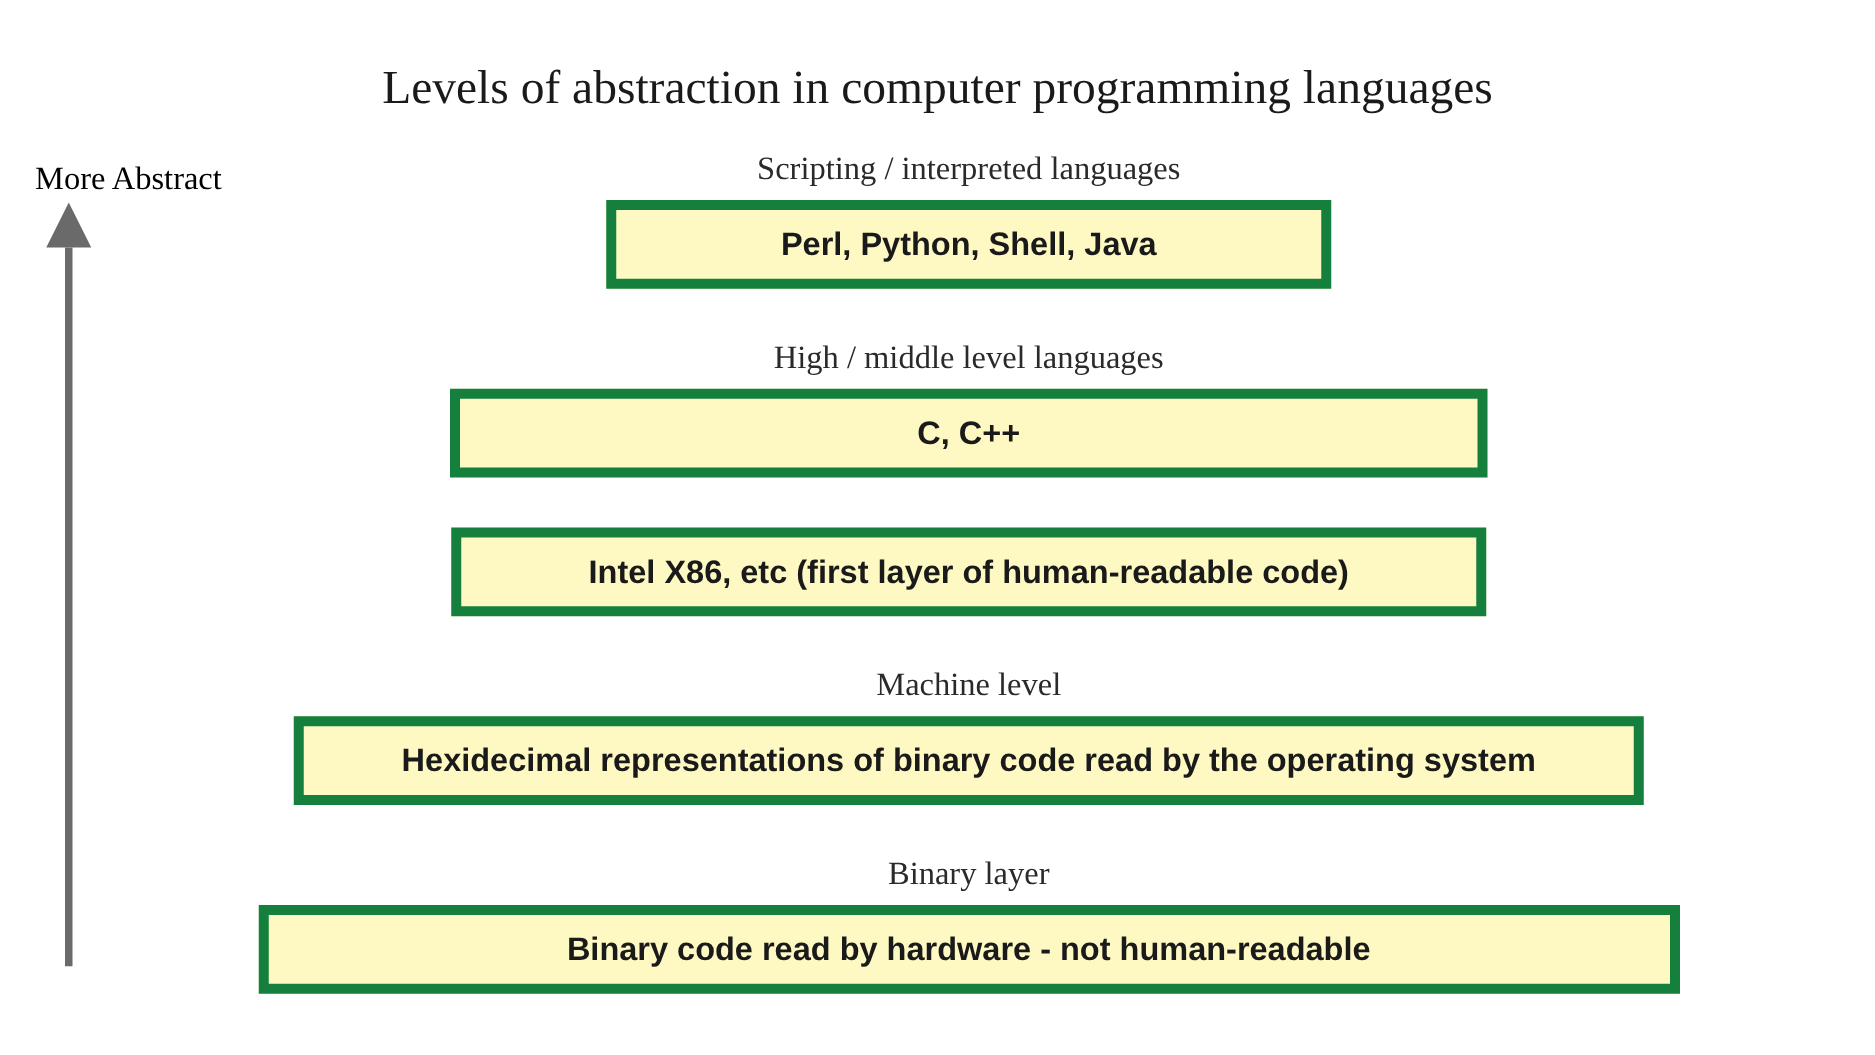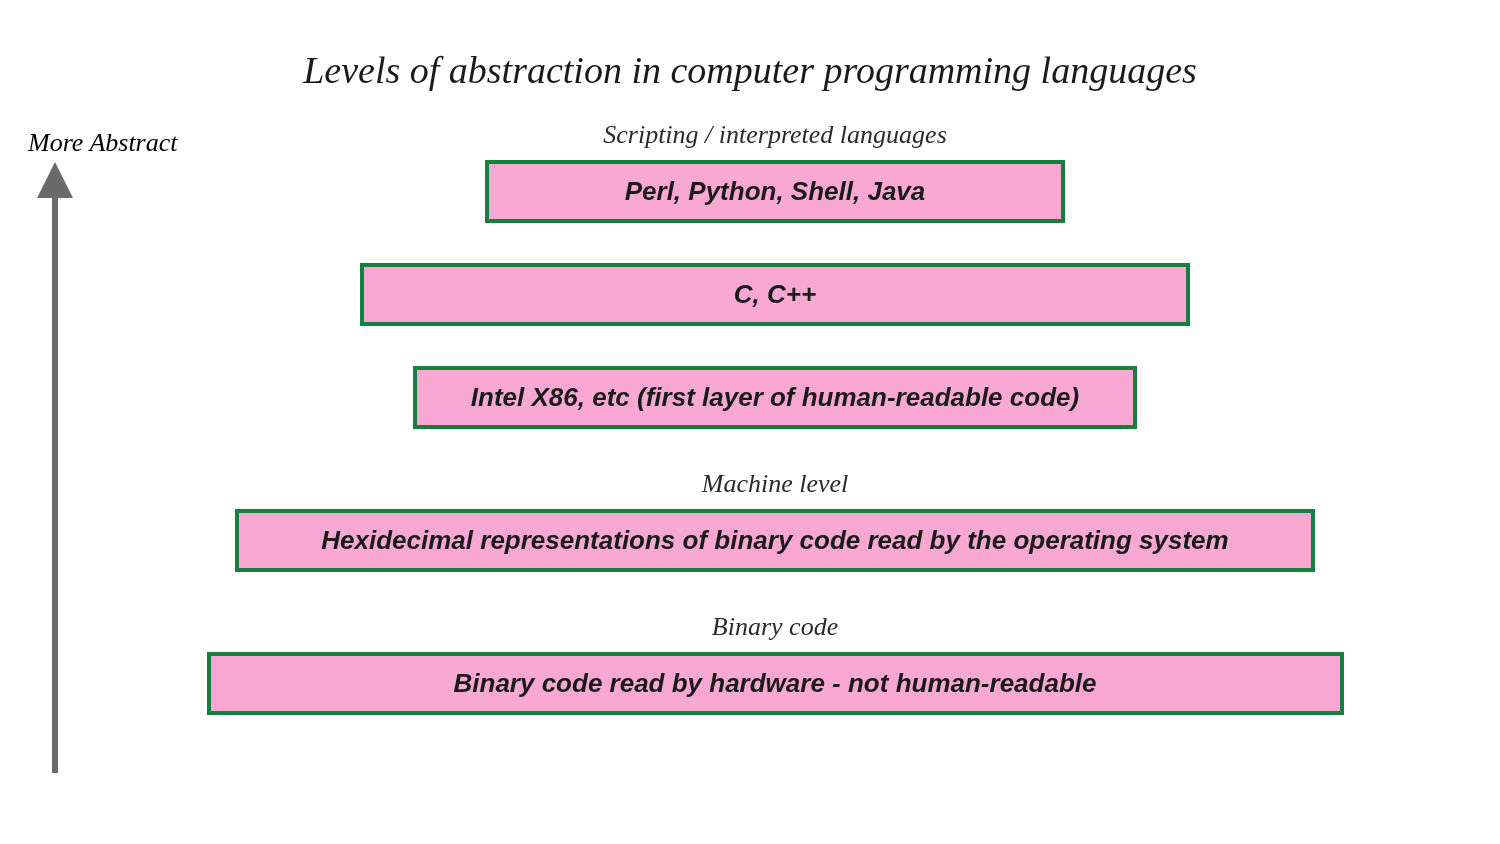--- a/index.html
+++ b/index.html
@@ -1,19 +1,18 @@
 <!DOCTYPE html>
 <html><head>
   <meta charset="utf-8">
   <style>
     * {
       margin: 0;
       padding: 0;
       box-sizing: border-box;
-      font-style: italic;
     }
     body {
       width: 1500px;
       height: 844px;
       background: #ffffff;
       font-family: Georgia, 'Times New Roman', serif;
       position: relative;
       overflow: hidden;
     }
     .title {
@@ -68,22 +67,22 @@
       align-items: center;
       width: 100%;
     }
     .level-label {
       font-size: 26px;
       color: #2a2a2a;
       margin-bottom: 10px;
       font-weight: 400;
     }
     .level-box {
-      border: 4px solid #15803d;
-      background: #f9a8d4;
+      border: 8px solid #15803d;
+      background: #fef9c3;
       padding: 12px 20px;
       text-align: center;
       font-size: 26px;
       font-weight: 700;
       color: #1a1a1a;
       font-family: 'Segoe UI', 'Helvetica Neue', Arial, sans-serif;
     }
   </style>
 </head>
 <body>
@@ -96,26 +95,27 @@
   <div class="arrow-head"></div>
   <div class="arrow-line"></div>
 </div>
 
 <div class="levels">
   <div class="level">
     <div class="level-label">Scripting / interpreted languages</div>
     <div class="level-box" style="width:580px">Perl, Python, Shell, Java</div>
   </div>
   <div class="level">
+    <div class="level-label">High / middle level languages</div>
     <div class="level-box" style="width:830px">C, C++</div>
   </div>
   <div class="level">
-    <div class="level-box" style="width:724px">Intel X86, etc (first layer of human-readable code)</div>
+    <div class="level-box" style="width:828px">Intel X86, etc (first layer of human-readable code)</div>
   </div>
   <div class="level">
     <div class="level-label">Machine level</div>
     <div class="level-box" style="width:1080px">Hexidecimal representations of binary code read by the operating system</div>
   </div>
   <div class="level">
-    <div class="level-label">Binary code</div>
+    <div class="level-label">Binary layer</div>
     <div class="level-box" style="width:1137px">Binary code read by hardware - not human-readable</div>
   </div>
 </div>
 
 </body></html>

